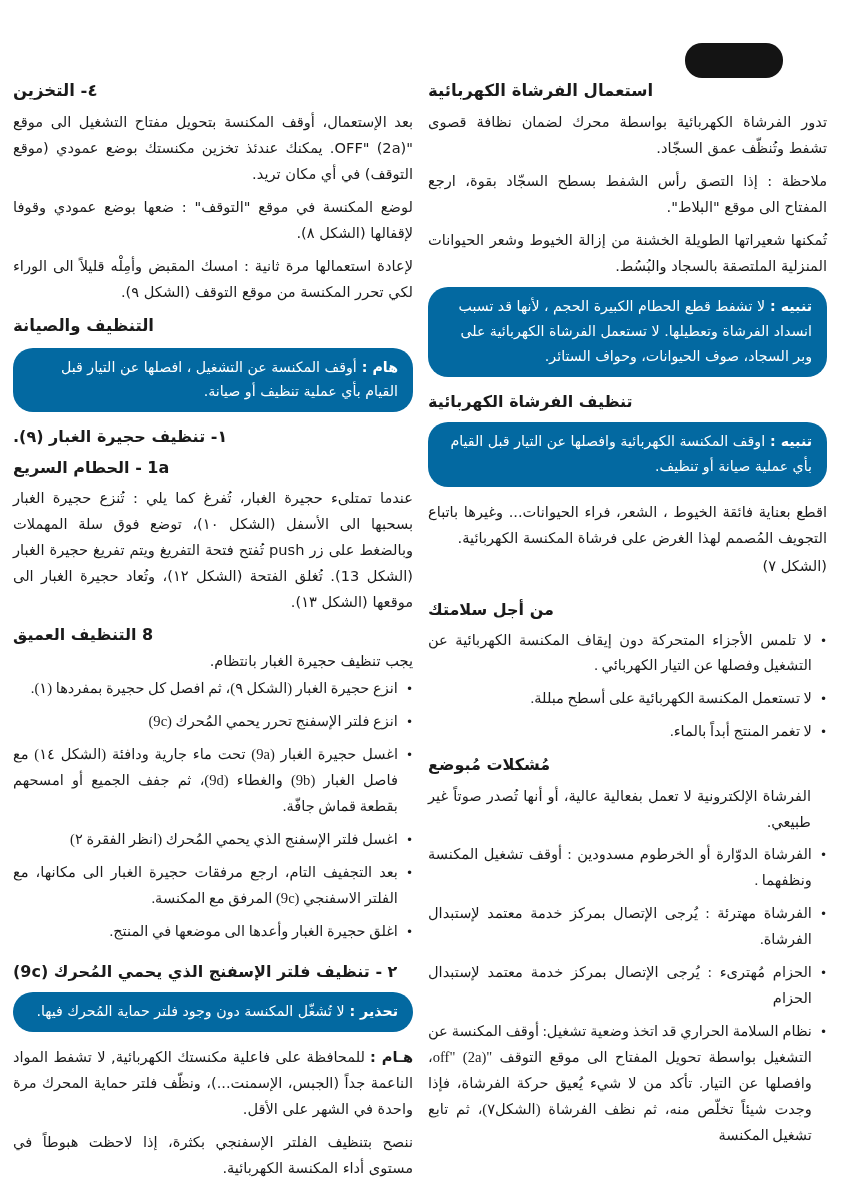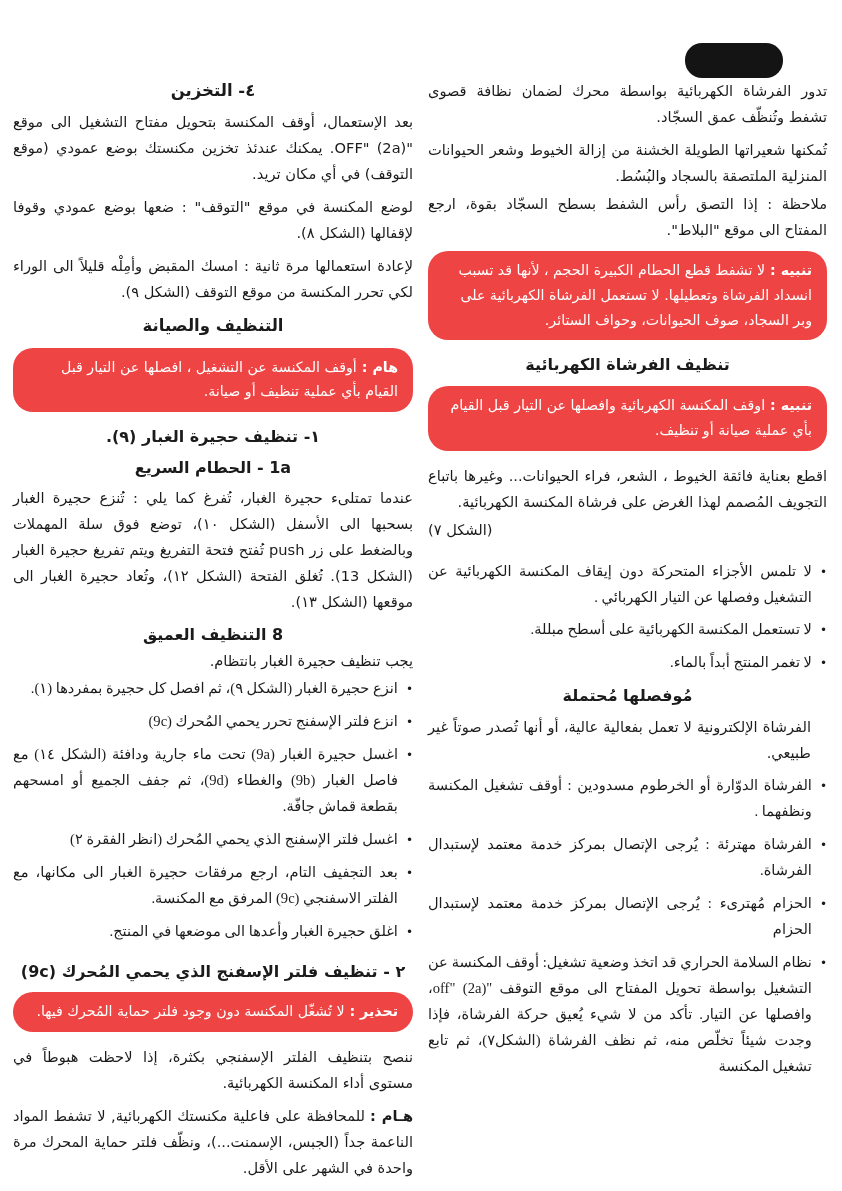--- a/index.html
+++ b/index.html
@@ -16,29 +16,29 @@
   .corner-tab{
     position:absolute;top:43px;right:59px;
     width:98px;height:35px;border-radius:17px;
     background:#141414;
   }
   .cols{display:flex;gap:15px;padding-top:36px;}
   .col{font-size:14.6px;line-height:1.78;text-align:justify;}
   .col-right{width:399px;}
   .col-left{width:400px;}
 
-  .sh{font-weight:bold;font-size:16px;line-height:1.6;margin:0 0 5px;text-align:center;}
+  .sh{font-weight:bold;font-size:16px;line-height:1.6;margin:0 0 5px;text-align:left;}
   .sh-lg{font-size:16.5px;}
   p.t{margin:0 0 7px;}
   p.tight{margin:0 0 2px;}
-  .figline{text-align:left;margin:0 0 4px;}
+  .figline{text-align:right;margin:0 0 4px;}
   .indent{padding-right:16px;}
 
   .graybox{
-    background:#ef4444;color:#ffffff;
+    background:#0369a1;color:#ffffff;
     border-radius:20px;
     padding:7px 15px 8px;
     margin:8px 0 12px;
     font-size:14.2px;line-height:1.75;
     text-align:right;
   }
   .graybox .lead{font-weight:bold;margin-left:5px;}
 
   .li{display:flex;gap:8px;margin:0 0 7px;}
   .li .bm{flex:0 0 auto;font-size:12px;line-height:26px;}
@@ -56,52 +56,54 @@
 <body>
 
 <div class="page">
 
   <div class="corner-tab"></div>
 
   <div class="cols">
 
     <div class="col col-right">
 
+      <div class="sh sh-lg">استعمال الفرشاة الكهربائية</div>
       <p class="t">تدور الفرشاة الكهربائية بواسطة محرك لضمان نظافة قصوى تشفط وتُنظّف عمق السجّاد.</p>
+      <p class="t">ملاحظة : إذا التصق رأس الشفط بسطح السجّاد بقوة، ارجع المفتاح الى موقع "البلاط".</p>
       <p class="t tight">تُمكنها شعيراتها الطويلة الخشنة من إزالة الخيوط وشعر الحيوانات المنزلية الملتصقة بالسجاد والبُسُط.</p>
-      <p class="t">ملاحظة : إذا التصق رأس الشفط بسطح السجّاد بقوة، ارجع المفتاح الى موقع "البلاط".</p>
 
       <div class="graybox">
         <span class="lead">تنبيه :</span><span>لا تشفط قطع الحطام الكبيرة الحجم ، لأنها قد تسبب انسداد الفرشاة وتعطيلها. لا تستعمل الفرشاة الكهربائية على وبر السجاد، صوف الحيوانات، وحواف الستائر.</span>
       </div>
 
       <div class="sh">تنظيف الفرشاة الكهربائية</div>
 
       <div class="graybox">
         <span class="lead">تنبيه :</span><span>اوقف المكنسة الكهربائية وافصلها عن التيار قبل القيام بأي عملية صيانة أو تنظيف.</span>
       </div>
 
       <p class="t tight">اقطع بعناية فائقة الخيوط ، الشعر، فراء الحيوانات... وغيرها باتباع التجويف المُصمم لهذا الغرض على فرشاة المكنسة الكهربائية.</p>
       <p class="figline mb-16">(الشكل ٧)</p>
 
+      <div class="sh mt-18">من أجل سلامتك</div>
 
       <div class="li">
         <span class="bm">•</span>
         <span class="bt">لا تلمس الأجزاء المتحركة دون إيقاف المكنسة الكهربائية عن التشغيل وفصلها عن التيار الكهربائي .</span>
       </div>
       <div class="li">
         <span class="bm">•</span>
         <span class="bt">لا تستعمل المكنسة الكهربائية على أسطح مبللة.</span>
       </div>
       <div class="li">
         <span class="bm">•</span>
         <span class="bt">لا تغمر المنتج أبداً بالماء.</span>
       </div>
 
-      <div class="sh">مُوفصلها مُحتملة</div>
+      <div class="sh">مُشكلات مُبوضع</div>
       <p class="t indent">الفرشاة الإلكترونية لا تعمل بفعالية عالية، أو أنها تُصدر صوتاً غير طبيعي.</p>
 
       <div class="li">
         <span class="bm">•</span>
         <span class="bt">الفرشاة الدوّارة أو الخرطوم مسدودين : أوقف تشغيل المكنسة ونظفهما .</span>
       </div>
       <div class="li">
         <span class="bm">•</span>
         <span class="bt">الفرشاة مهترئة : يُرجى الإتصال بمركز خدمة معتمد لإستبدال الفرشاة.</span>
       </div>
@@ -161,24 +163,24 @@
         <span class="bm">•</span>
         <span class="bt">اغلق حجيرة الغبار وأعدها الى موضعها في المنتج.</span>
       </div>
 
       <div class="sh mt-14">٢ - تنظيف فلتر الإسفنج الذي يحمي المُحرك (9c)</div>
 
       <div class="graybox">
         <span class="lead">تحذير :</span><span>لا تُشغّل المكنسة دون وجود فلتر حماية المُحرك فيها.</span>
       </div>
 
-      <p class="t mb-12">ننصح بتنظيف الفلتر الإسفنجي بكثرة، إذا لاحظت هبوطاً في مستوى أداء المكنسة الكهربائية.</p>
       <p class="t">
         <span class="boldlead">هـام :</span><span>للمحافظة على فاعلية مكنستك الكهربائية, لا تشفط المواد الناعمة جداً (الجبس، الإسمنت...)، ونظّف فلتر حماية المحرك مرة واحدة في الشهر على الأقل.</span>
       </p>
+      <p class="t mb-12">ننصح بتنظيف الفلتر الإسفنجي بكثرة، إذا لاحظت هبوطاً في مستوى أداء المكنسة الكهربائية.</p>
 
       <div class="li">
         <span class="bm">•</span>
         <span class="bt">انزع غطاء حجيرة الغبار (9d)، ثم انزع فلتر حماية المحرك الإسفنجي (9c) (الشكل ١٥)</span>
       </div>
 
     </div>
 
   </div>
 </div>

